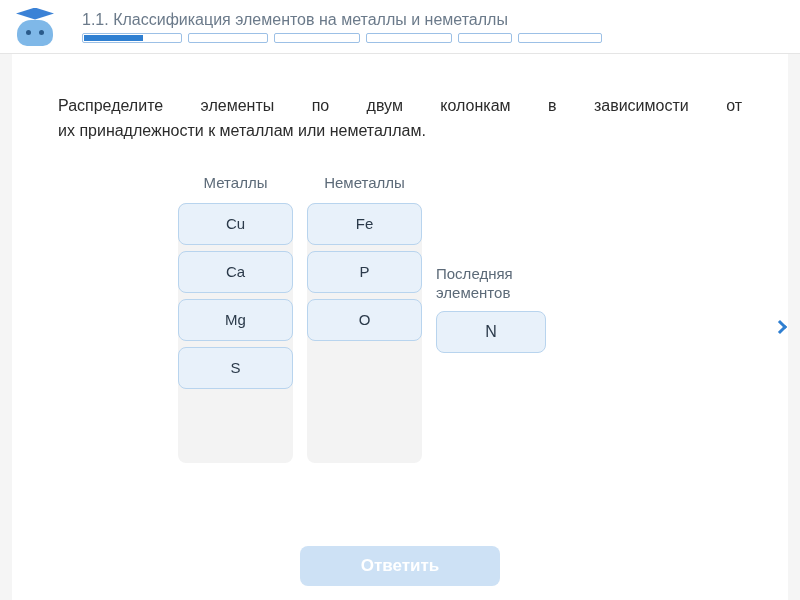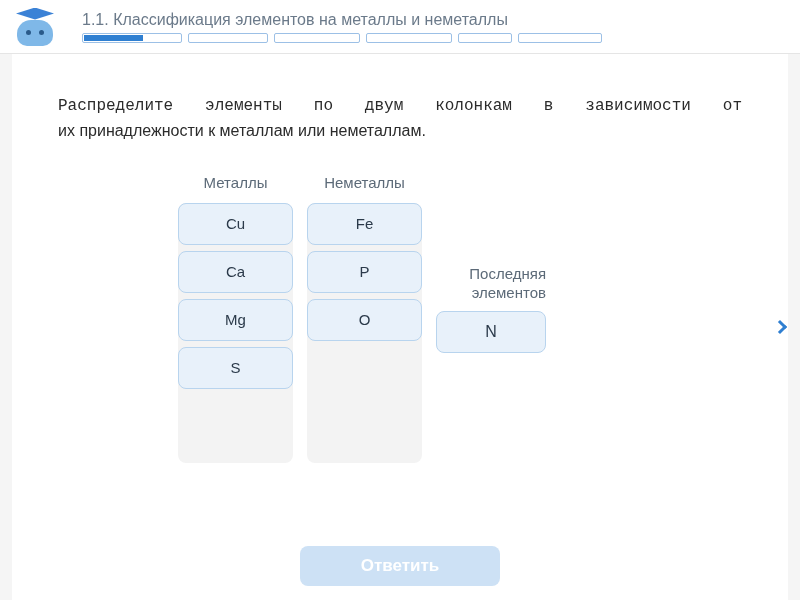--- a/index.html
+++ b/index.html
@@ -100,21 +100,20 @@
     font-size: 16px;
     color: #2b2b2b;
     line-height: 1.55;
     text-align: justify;
     text-align-last: left;
     margin-bottom: 30px;
   }
   .instruction .line1 {
     display: block;
     text-align-last: justify;
-    font-family: Liberation Mono, monospace;
   }
   .activity {
     display: flex;
     align-items: flex-start;
     gap: 14px;
     padding-left: 120px;
   }
   .column {
     width: 115px;
     text-align: center;
@@ -141,21 +140,21 @@
     height: 42px;
     display: flex;
     align-items: center;
     justify-content: center;
     font-size: 15px;
     color: #2b3a4a;
     cursor: grab;
   }
   .last-card-wrap {
     margin-top: 90px;
-    text-align: right;
+    text-align: left;
   }
   .last-label {
     font-size: 15px;
     color: #5c6a78;
     line-height: 1.3;
     margin-bottom: 8px;
   }
   .last-card {
     background: #e8f1fa;
     border: 1px solid #b8d4ee;

